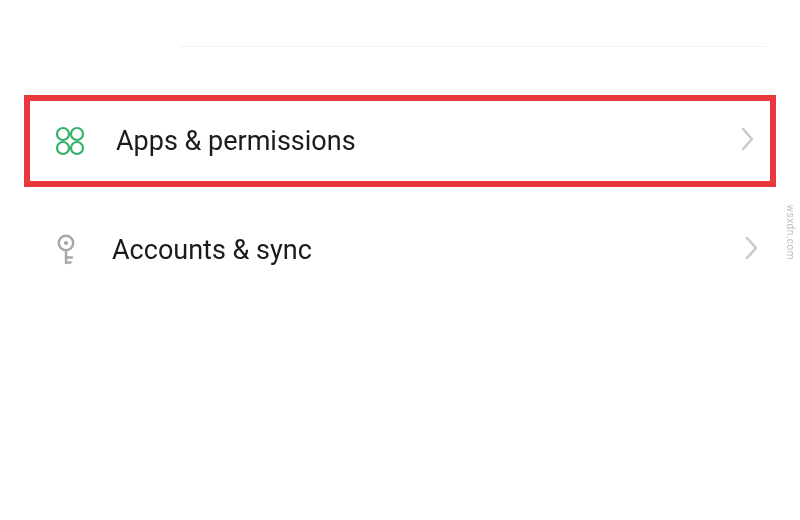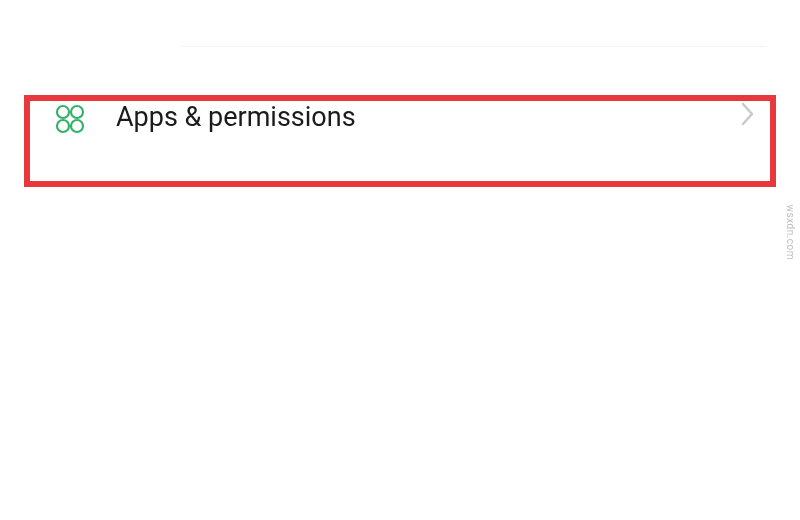--- a/index.html
+++ b/index.html
@@ -13,21 +13,21 @@
       background: #ffffff;
       font-family: -apple-system, BlinkMacSystemFont, "Segoe UI", Roboto, sans-serif;
       position: relative;
       overflow: hidden;
     }
     .container {
       padding-top: 95px;
     }
     .list-item {
       display: flex;
-      align-items: flex-start;
+      align-items: center;
       height: 90px;
       padding: 0 40px 0 48px;
       background: #ffffff;
       cursor: pointer;
       position: relative;
     }
     .list-item.highlighted {
       border: 6px solid #e8373d;
       margin: 0 24px 18px 24px;
       padding-left: 22px;
@@ -91,16 +91,33 @@
     </div>
     <div class="label">Apps &amp; permissions</div>
     <div class="chevron">
       <svg width="16" height="26" viewBox="0 0 16 26" fill="none">
         <path d="M3 3 L12 13 L3 23" stroke="#c9c9c9" stroke-width="2.5" stroke-linecap="round" stroke-linejoin="round"></path>
       </svg>
     </div>
   </div>
 
 
+  <div class="list-item">
+    <div class="icon-box">
+      <svg width="32" height="34" viewBox="0 0 32 34" fill="none">
+        <circle cx="16" cy="10" r="7.2" stroke="#a7a7a7" stroke-width="2.4"></circle>
+        <circle cx="16" cy="10" r="2.1" fill="#a7a7a7"></circle>
+        <path d="M16 17.2 V30" stroke="#a7a7a7" stroke-width="2.4" stroke-linecap="round"></path>
+        <path d="M16 24.5 H22" stroke="#a7a7a7" stroke-width="2.4" stroke-linecap="round"></path>
+        <path d="M16 29.5 H20.5" stroke="#a7a7a7" stroke-width="2.4" stroke-linecap="round"></path>
+      </svg>
+    </div>
+    <div class="label">Accounts &amp; sync</div>
+    <div class="chevron">
+      <svg width="16" height="26" viewBox="0 0 16 26" fill="none">
+        <path d="M3 3 L12 13 L3 23" stroke="#c9c9c9" stroke-width="2.5" stroke-linecap="round" stroke-linejoin="round"></path>
+      </svg>
+    </div>
+  </div>
 
 </div>
 
 <div class="watermark">wsxdn.com</div>
 
 </body></html>

